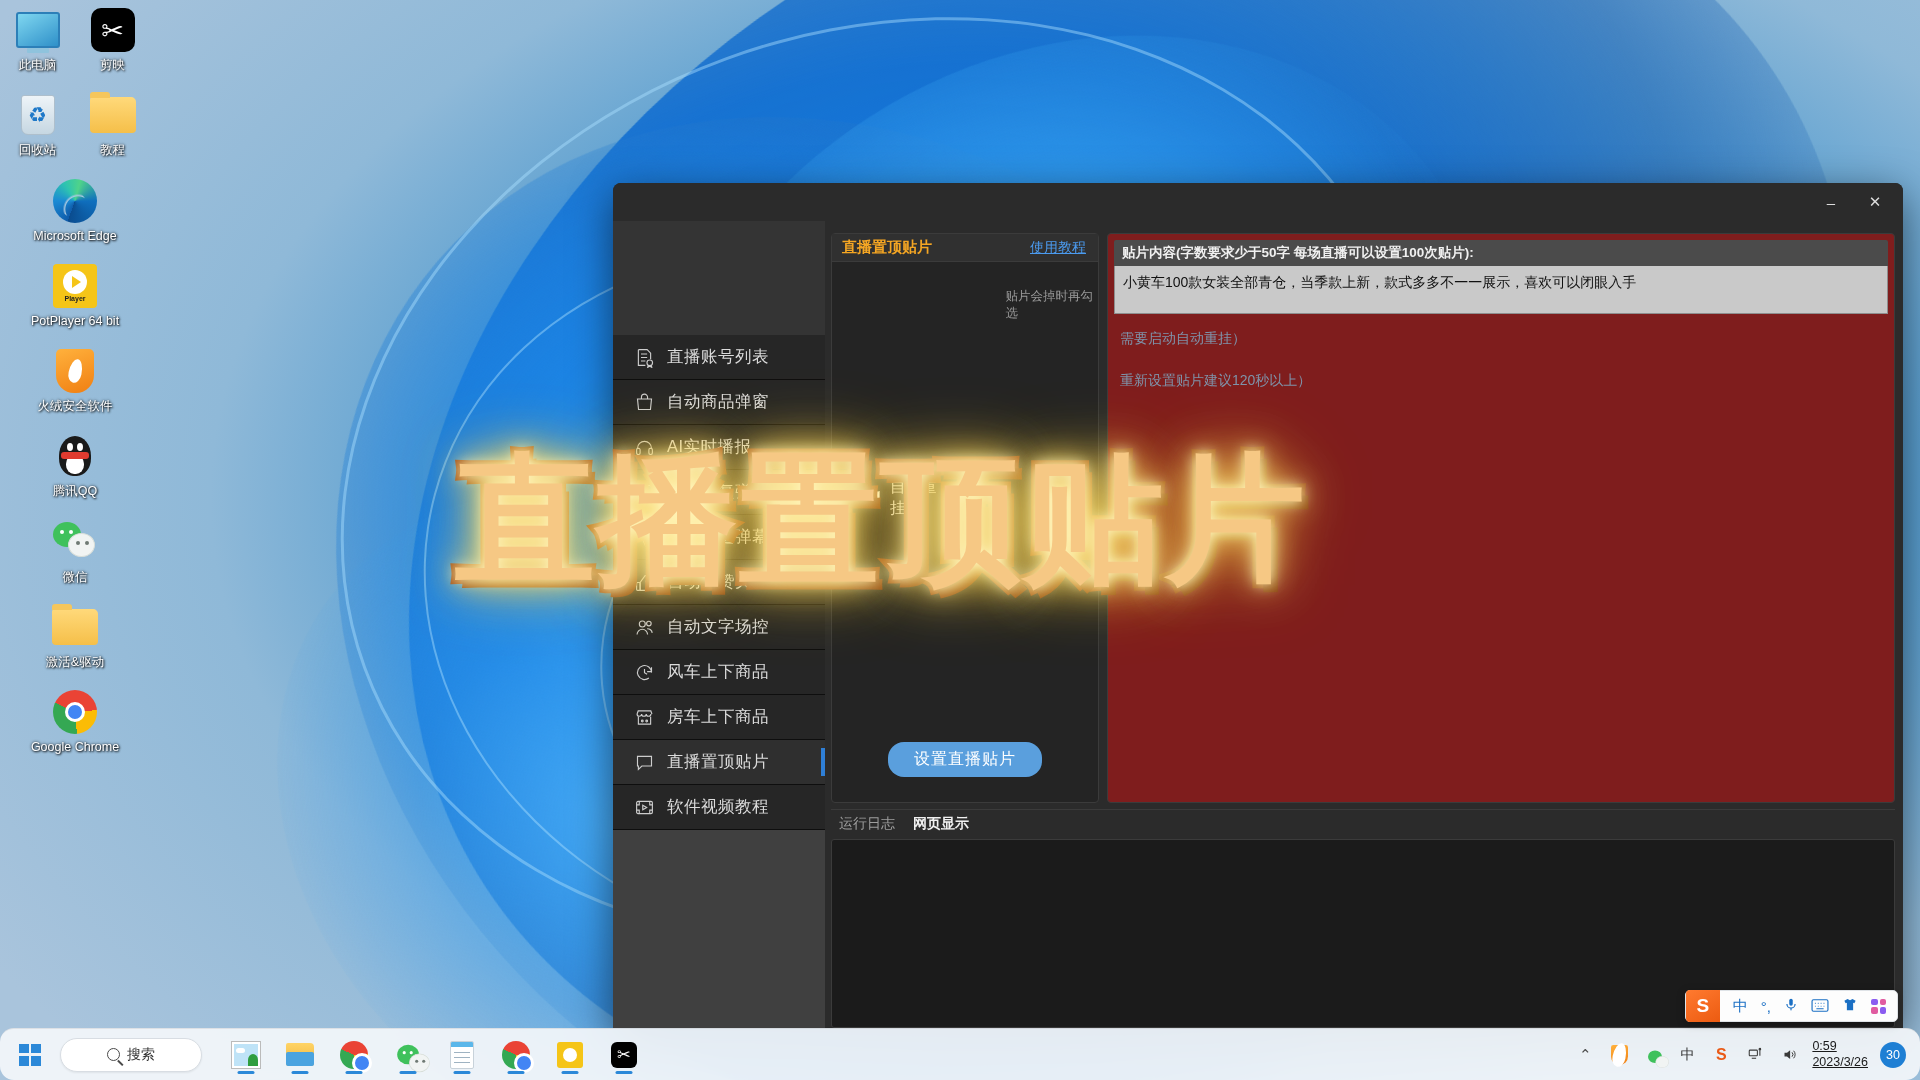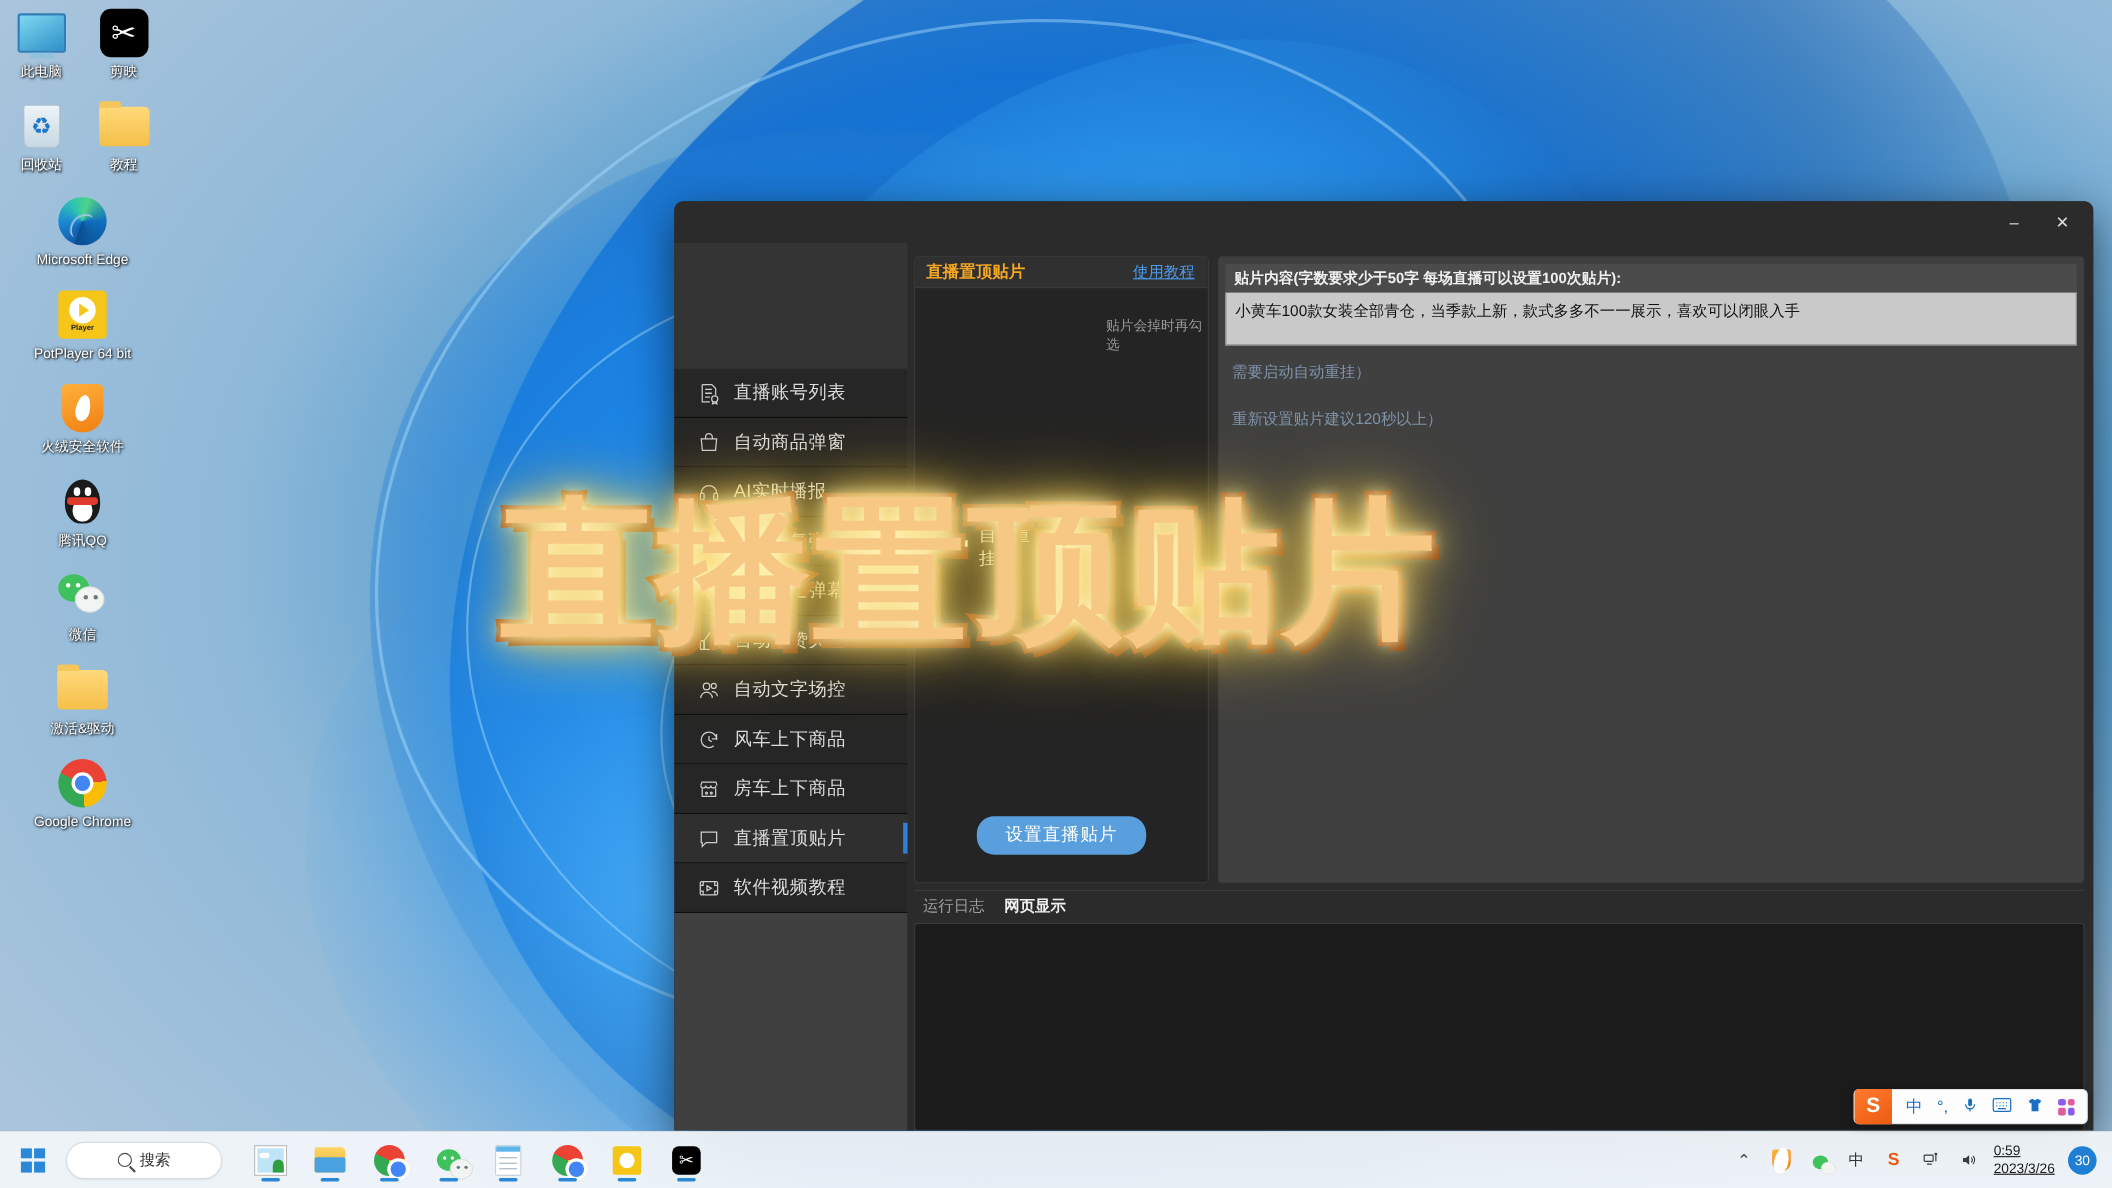--- a/index.html
+++ b/index.html
@@ -147,21 +147,21 @@
   .checkrow { display:flex; align-items:center; gap:10px; padding-left:34px; }
   .checkbox { width:14px;height:14px;background:#fff;border:1px solid #aaa; flex:none; }
   .checkrow .cb-label { color:#e6e6e6; font-size:15.5px; }
   .check-hint { color:#9a9a9a; font-size:12.5px; padding-left:60px; margin-top:8px; }
   #left-card-foot { height:86px; display:flex; align-items:center; justify-content:center; flex:none; }
   #set-btn {
     background:#5a9fdd; color:#fff; border:none; border-radius:16px;
     padding:7px 26px; font-size:16px; font-family:inherit; cursor:pointer; letter-spacing:1px;
   }
 
-  #right-card { flex:1; background:#404040; border:1px solid #3b3b3b; border-radius:4px; padding:6px; display:flex; flex-direction:column; }
+  #right-card { flex:1; background:#7f1d1d; border:1px solid #3b3b3b; border-radius:4px; padding:6px; display:flex; flex-direction:column; }
   #ta-label { background:#4b4b4b; color:#f0f0f0; font-size:13.5px; font-weight:bold; padding:4px 8px; border-radius:2px 2px 0 0; }
   #ta-box {
     background:#c9c9c9; color:#111; font-size:14px; border:1px solid #8e8e8e; border-top:none;
     height:48px; padding:7px 8px; line-height:1.4; overflow:hidden;
   }
   #notes { margin-top:14px; padding-left:6px; color:#7f93aa; font-size:14px; line-height:1.55; }
   #notes .nrow { white-space:nowrap; }
   #notes .nspacer { height:10px; }
 
   #log-tabs { height:28px; display:flex; align-items:center; gap:18px; padding-left:8px; border-top:1px solid #3b3b3b; flex:none; margin-top:6px; }
@@ -184,20 +184,21 @@
     white-space:nowrap;
   }
 
   
   #taskbar {
     position:absolute; left:0; bottom:0; width:1920px; height:52px;
     background:rgba(243,246,250,.93);
     backdrop-filter:blur(12px);
     display:flex; align-items:center; z-index:50;
     border-top:1px solid rgba(0,0,0,.07);
+    border-radius:14px;
   }
   #tb-left { display:flex; align-items:center; gap:10px; padding-left:10px; }
   .tb-start { width:40px;height:40px; display:flex;align-items:center;justify-content:center; border-radius:5px; cursor:pointer;}
   .win-logo { width:22px;height:22px; display:grid; grid-template-columns:1fr 1fr; grid-template-rows:1fr 1fr; gap:2.5px; }
   .win-logo i{ background:#2b88d8; display:block; }
   #tb-search {
     width:142px;height:34px; background:#fff; border:1px solid #d8dde3; border-radius:17px;
     display:flex; align-items:center; justify-content:center; gap:7px; cursor:text;
     box-shadow:0 1px 2px rgba(0,0,0,.07);
   }

